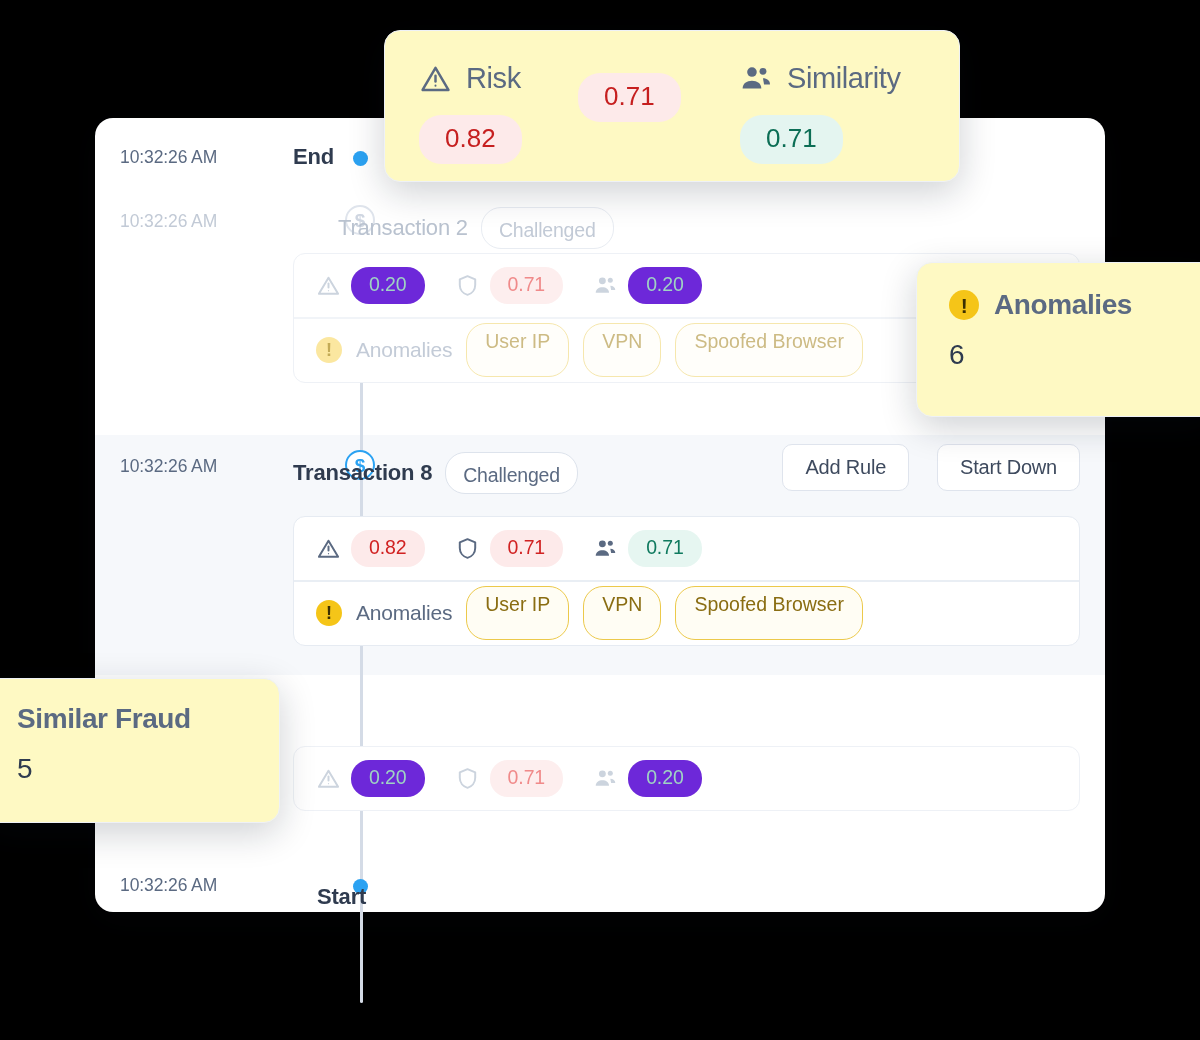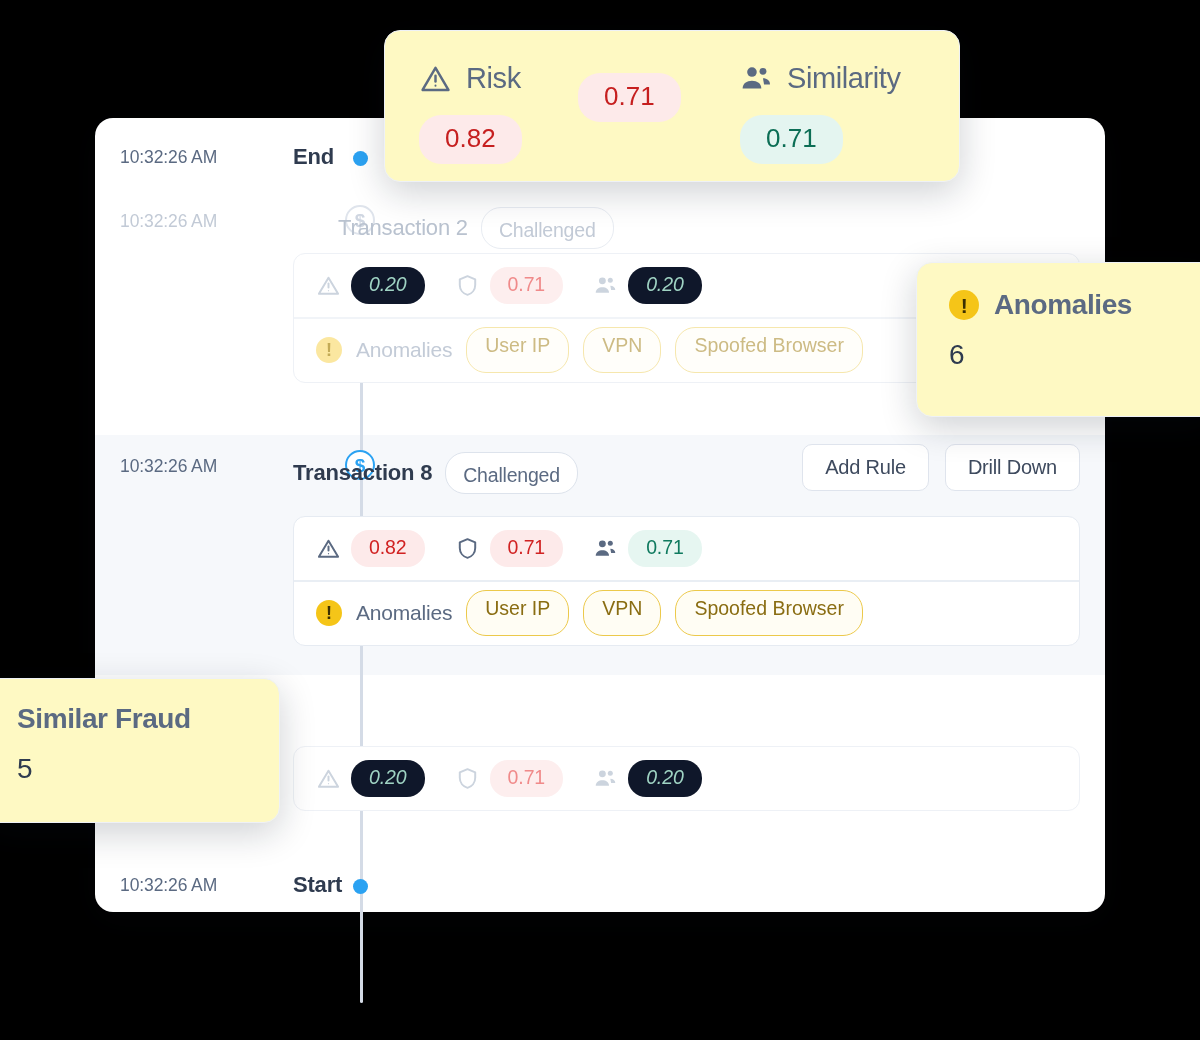--- a/index.html
+++ b/index.html
@@ -71,21 +71,21 @@
     padding: 12px 17px 7px;
     font-size: 19.5px;
     color: #5b6a82;
     background: #fff;
     line-height: 1.1;
   }
   .pill.dim { color: #c2cad6; border-color: #e8ecf2; background: transparent; }
 
   .actions {
     position: absolute; right: 25px; top: 0;
-    display: flex; gap: 16px;
+    display: flex; gap: 28px;
   }
   .btn {
     border: 1.5px solid #dfe4ed;
     background: #ffffff;
     border-radius: 10px;
     padding: 11px 22px;
     font-size: 20px;
     color: #3e4a5e;
     font-family: "Liberation Sans", sans-serif;
     cursor: pointer;
@@ -119,30 +119,30 @@
   .chip {
     border-radius: 18px;
     padding: 7px 18px 8px;
     font-size: 19.5px;
     line-height: 1.1;
     letter-spacing: -0.1px;
   }
   .chip.red   { background: #fdeaea; color: #d12222; }
   .chip.green { background: #e6f6f1; color: #0f7a5f; }
   .chip.red.dim   { background: #fdeeee; color: #f08a8a; }
-  .chip.green.dim { background: #0f172a; color: #9fd3c3; font-style: italic; }
+  .chip.green.dim { background: #6d28d9; color: #9fd3c3; }
 
   .anom-label { font-size: 21px; color: #5b6a82; letter-spacing: -0.2px; }
   .anom-label.dim { color: #c3cbd7; }
   .tag {
     border: 1.5px solid #ecc94b;
     color: #8a6d12;
     background: #fffdf4;
     border-radius: 20px;
-    padding: 7px 18px 16px;
+    padding: 7px 18px 24px;
     font-size: 19.5px;
     line-height: 1.1;
   }
   .tag.dim { border-color: #f6e7ad; color: #cdbb84; background: #fffefa; }
 
   .bang {
     width: 26px; height: 26px; border-radius: 50%;
     background: #f5c518;
     display: flex; align-items: center; justify-content: center;
     color: #3b3002; font-size: 18px; font-weight: 700; line-height: 1;
@@ -296,21 +296,21 @@
         <div class="node" style="top:2px;left:250px;">
           <div class="coin">$</div>
         </div>
         <div class="label strong" style="top:4px;">
           <span>Transaction 8</span>
           <span class="pill" style="font-weight:400;">Challenged</span>
         </div>
 
         <div class="actions" style="top:-4px;">
           <button class="btn">Add Rule</button>
-          <button class="btn">Drill Down</button>
+          <button class="btn">Start Down</button>
         </div>
 
         <div class="panel" style="top:68px;">
           <div class="panel-scores">
             <div class="metric">
               <span>
                 <svg class="ic" width="25" height="25" viewBox="0 0 24 24" fill="none" stroke="#5b6a82" stroke-width="1.9" stroke-linecap="round" stroke-linejoin="round">
                     <path d="M12 4.5 2.8 20h18.4z"></path>
                     <path d="M12 10v4"></path>
                     <circle cx="12" cy="17" r=".6" fill="#5b6a82" stroke="none"></circle>
@@ -387,21 +387,21 @@
         </div>
       </div>
     </div>
 
     <div class="row" style="top:750px;height:50px;">
       <div class="row-inner">
         <div class="ts" style="top:7px;">10:32:26 AM</div>
         <div class="node" style="top:11px;left:258px;">
             <div class="dot"></div>
           </div>
-        <div class="label strong" style="top:4px;">Start</div>
+        <div class="label strong" style="top:16px;margin-left:24px;">Start</div>
       </div>
     </div>
 
   </div>
 
   <div class="float float-scores">
     <div class="fs-head">
       <div class="fs-col c0">
         <div class="fs-title">
           <span>

